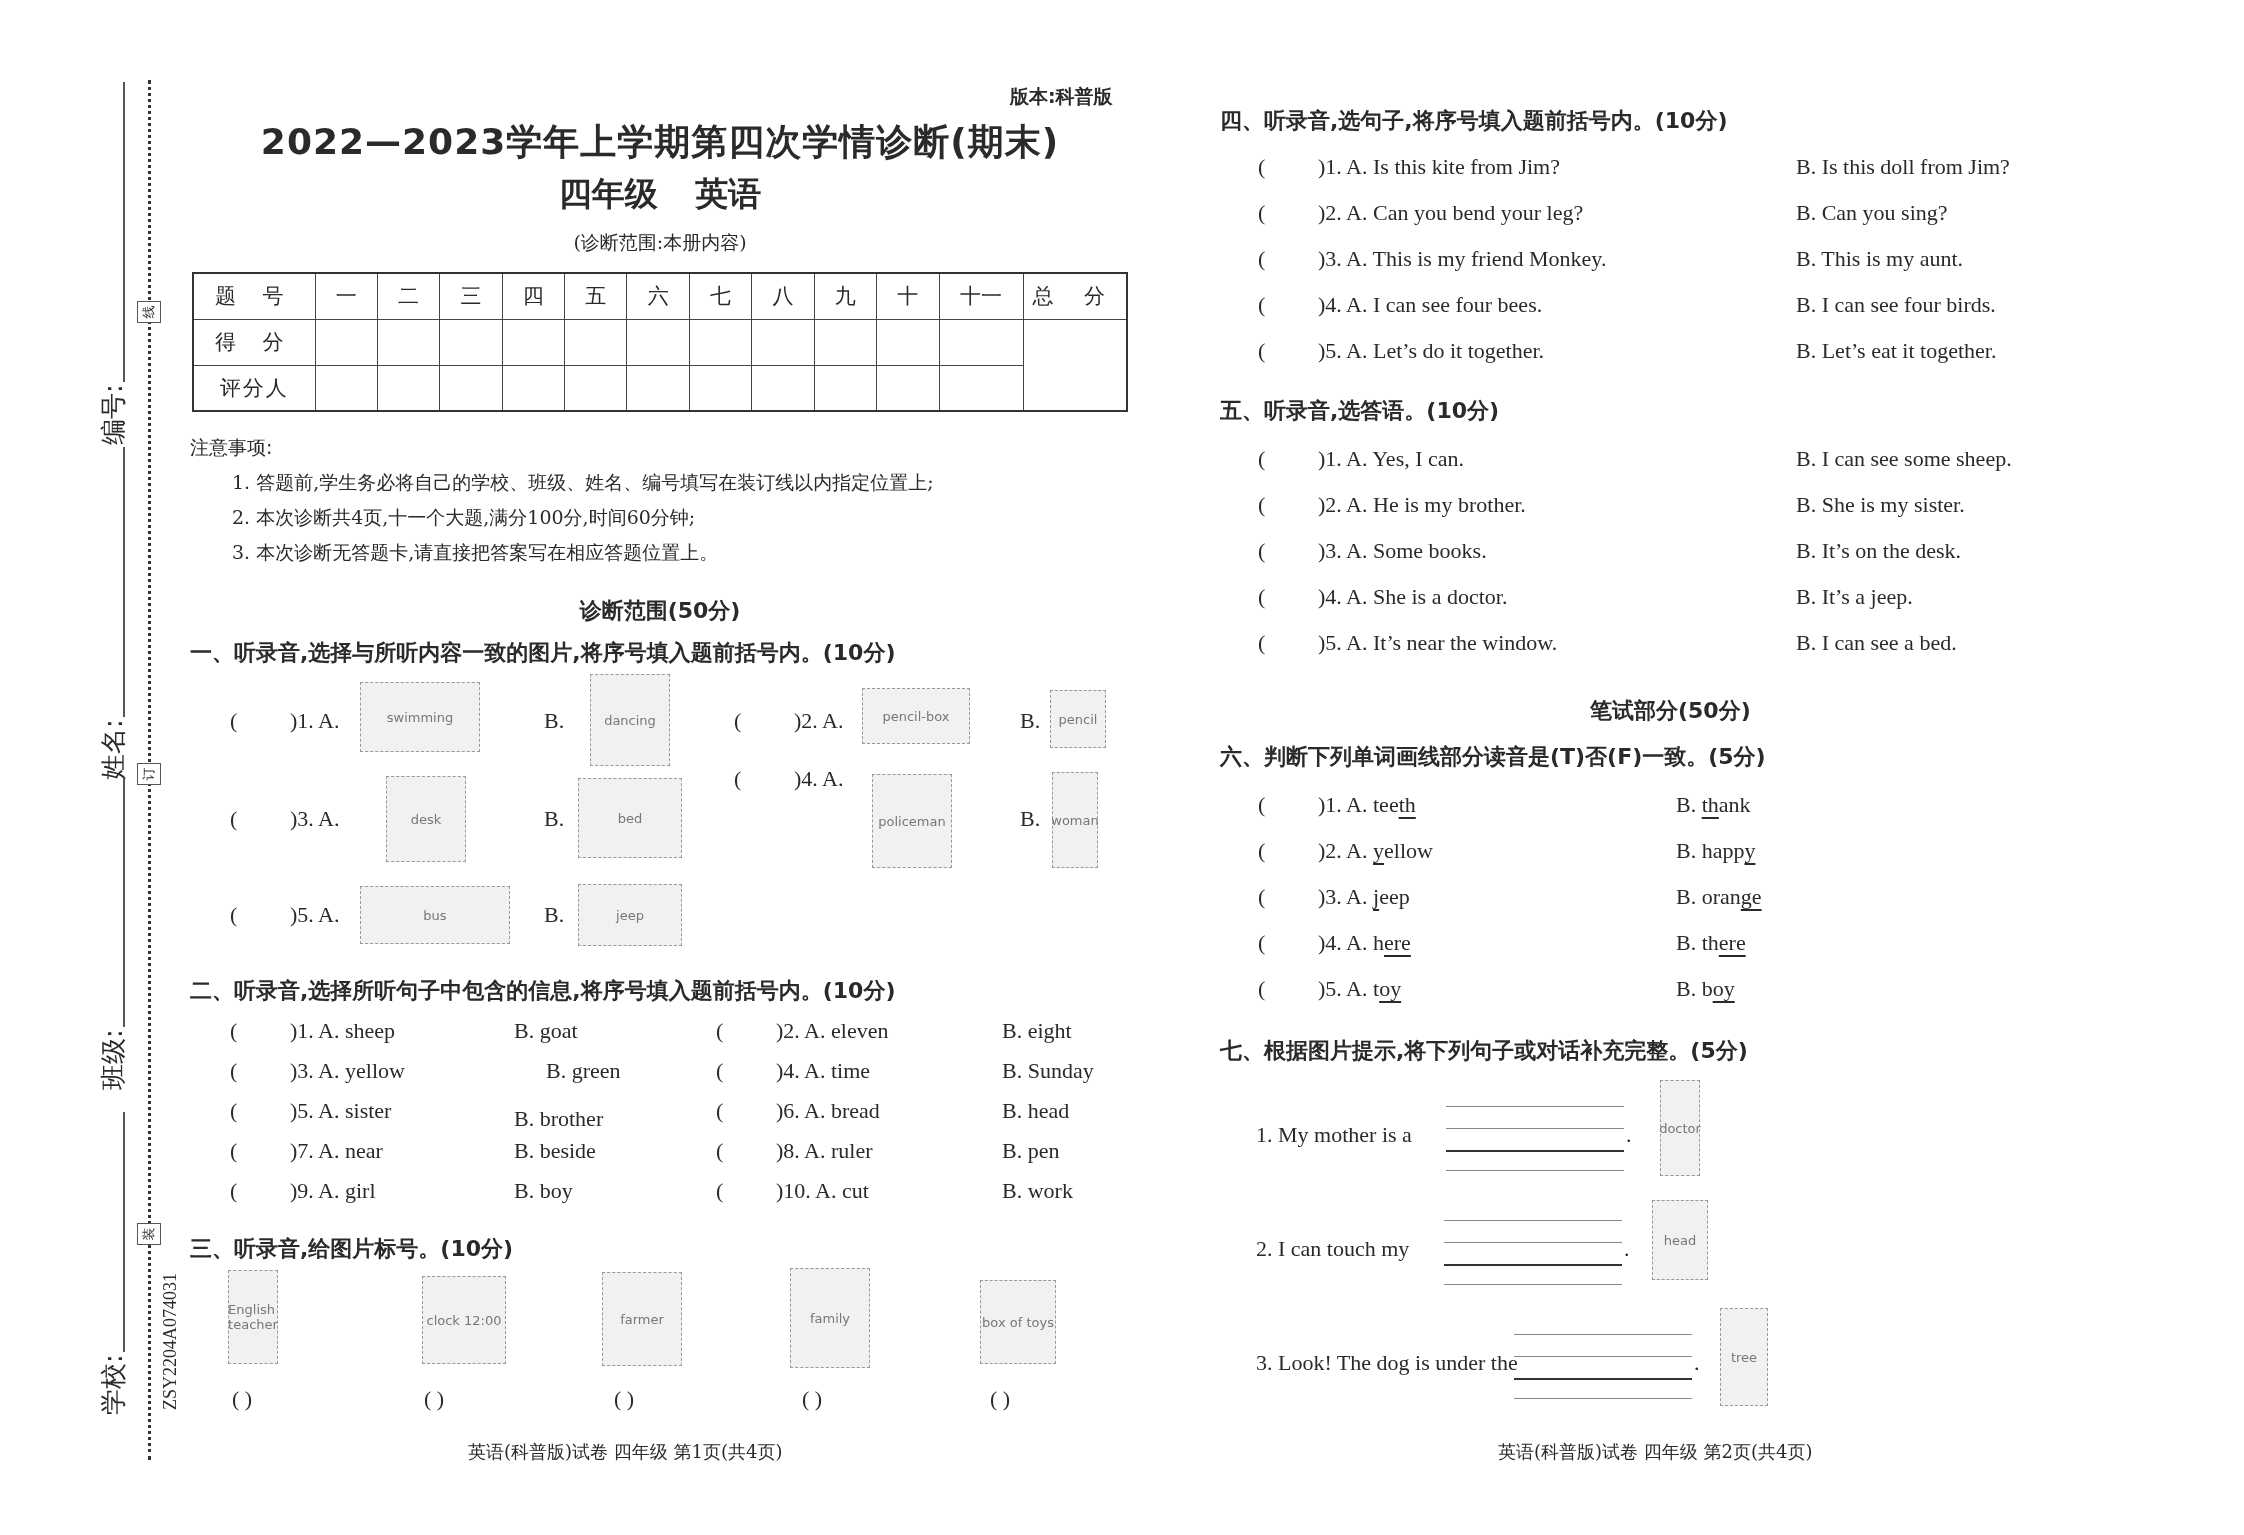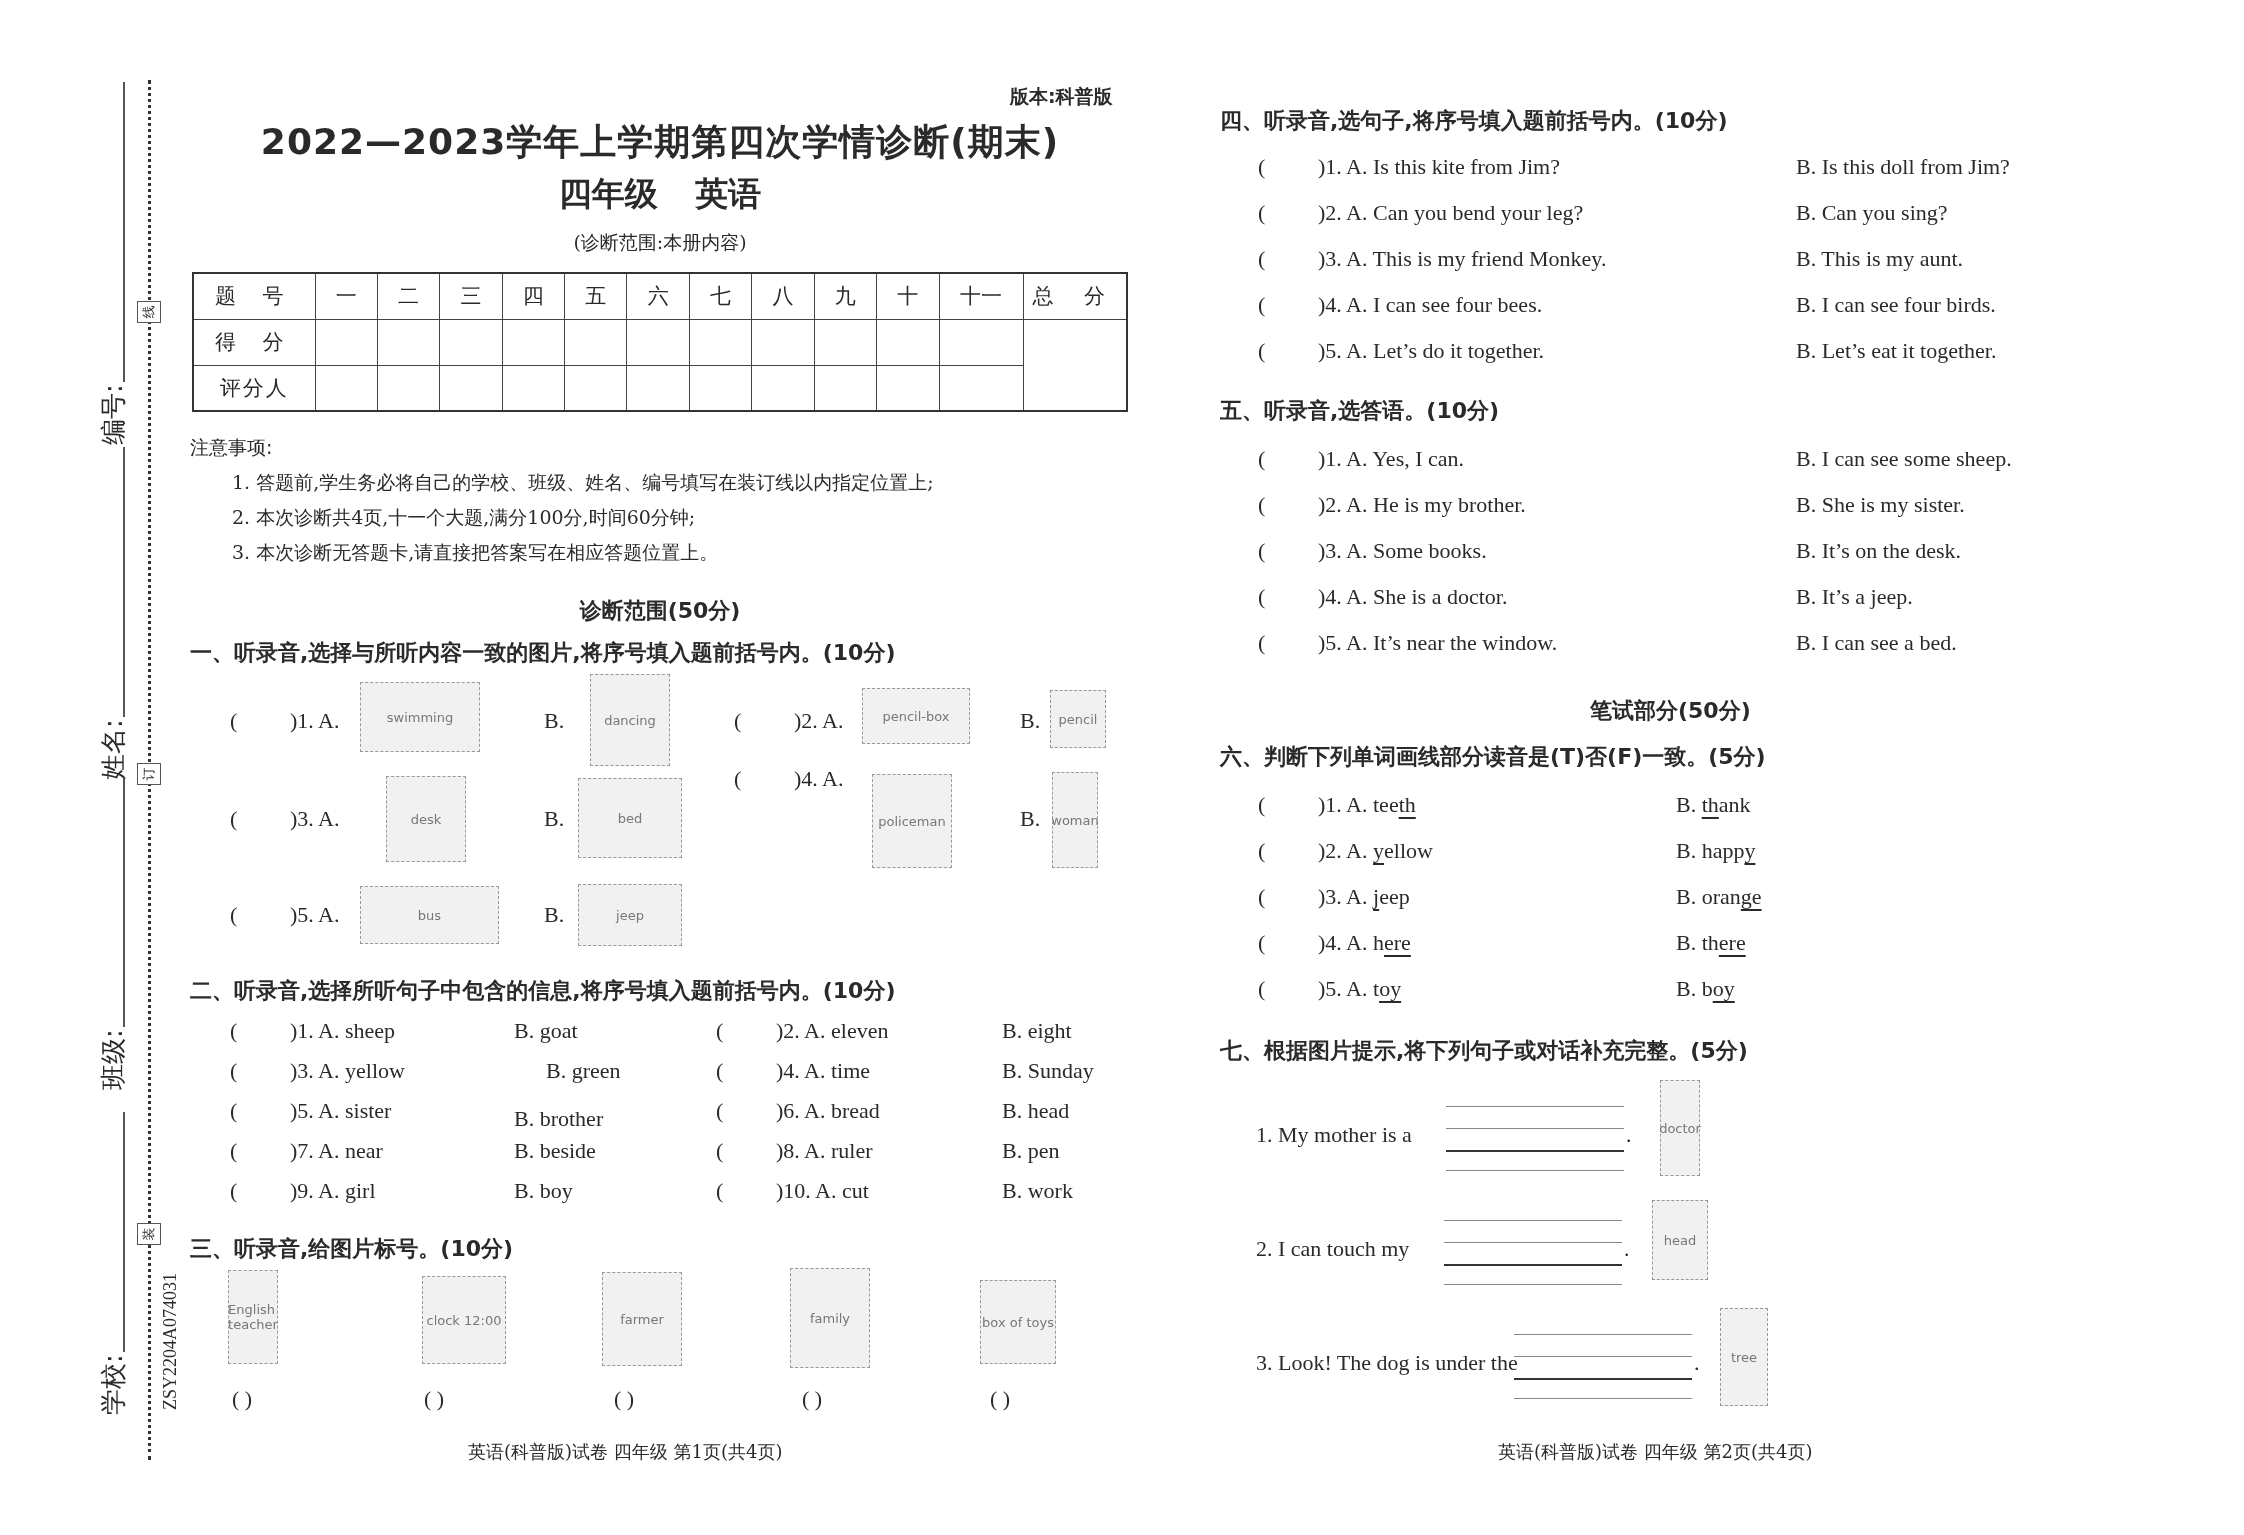--- a/index.html
+++ b/index.html
@@ -174,21 +174,21 @@
   <div class="row serif" style="left:544px; top:766px;">
     <span class="paren">(</span><span>)4. A.</span>
   </div>
   <div class="pic" style="left:682px; top:774px; width:80px; height:94px;">policeman</div>
   <div class="row serif" style="left:830px; top:806px;">B.</div>
   <div class="pic" style="left:862px; top:772px; width:46px; height:96px;">woman</div>
 
   <div class="row serif" style="left:40px; top:902px;">
     <span class="paren">(</span><span>)5. A.</span>
   </div>
-  <div class="pic" style="left:170px; top:886px; width:139px; height:58px;">bus</div>
+  <div class="pic" style="left:170px; top:886px; width:150px; height:58px;">bus</div>
   <div class="row serif" style="left:354px; top:902px;">B.</div>
   <div class="pic" style="left:388px; top:884px; width:104px; height:62px;">jeep</div>
 
   <div class="sec-title sans" style="left:0; top:976px;">二、听录音,选择所听句子中包含的信息,将序号填入题前括号内。(10分)</div>
   <div>
     <div class="row serif" style="left:40px; top:1018px;"><span class="paren">(</span><span>)1. A. sheep</span></div>
     <div class="row serif" style="left:324px; top:1018px;">B. goat</div>
     <div class="row serif" style="left:526px; top:1018px;"><span class="paren">(</span><span>)2. A. eleven</span></div>
     <div class="row serif" style="left:812px; top:1018px;">B. eight</div>
 

